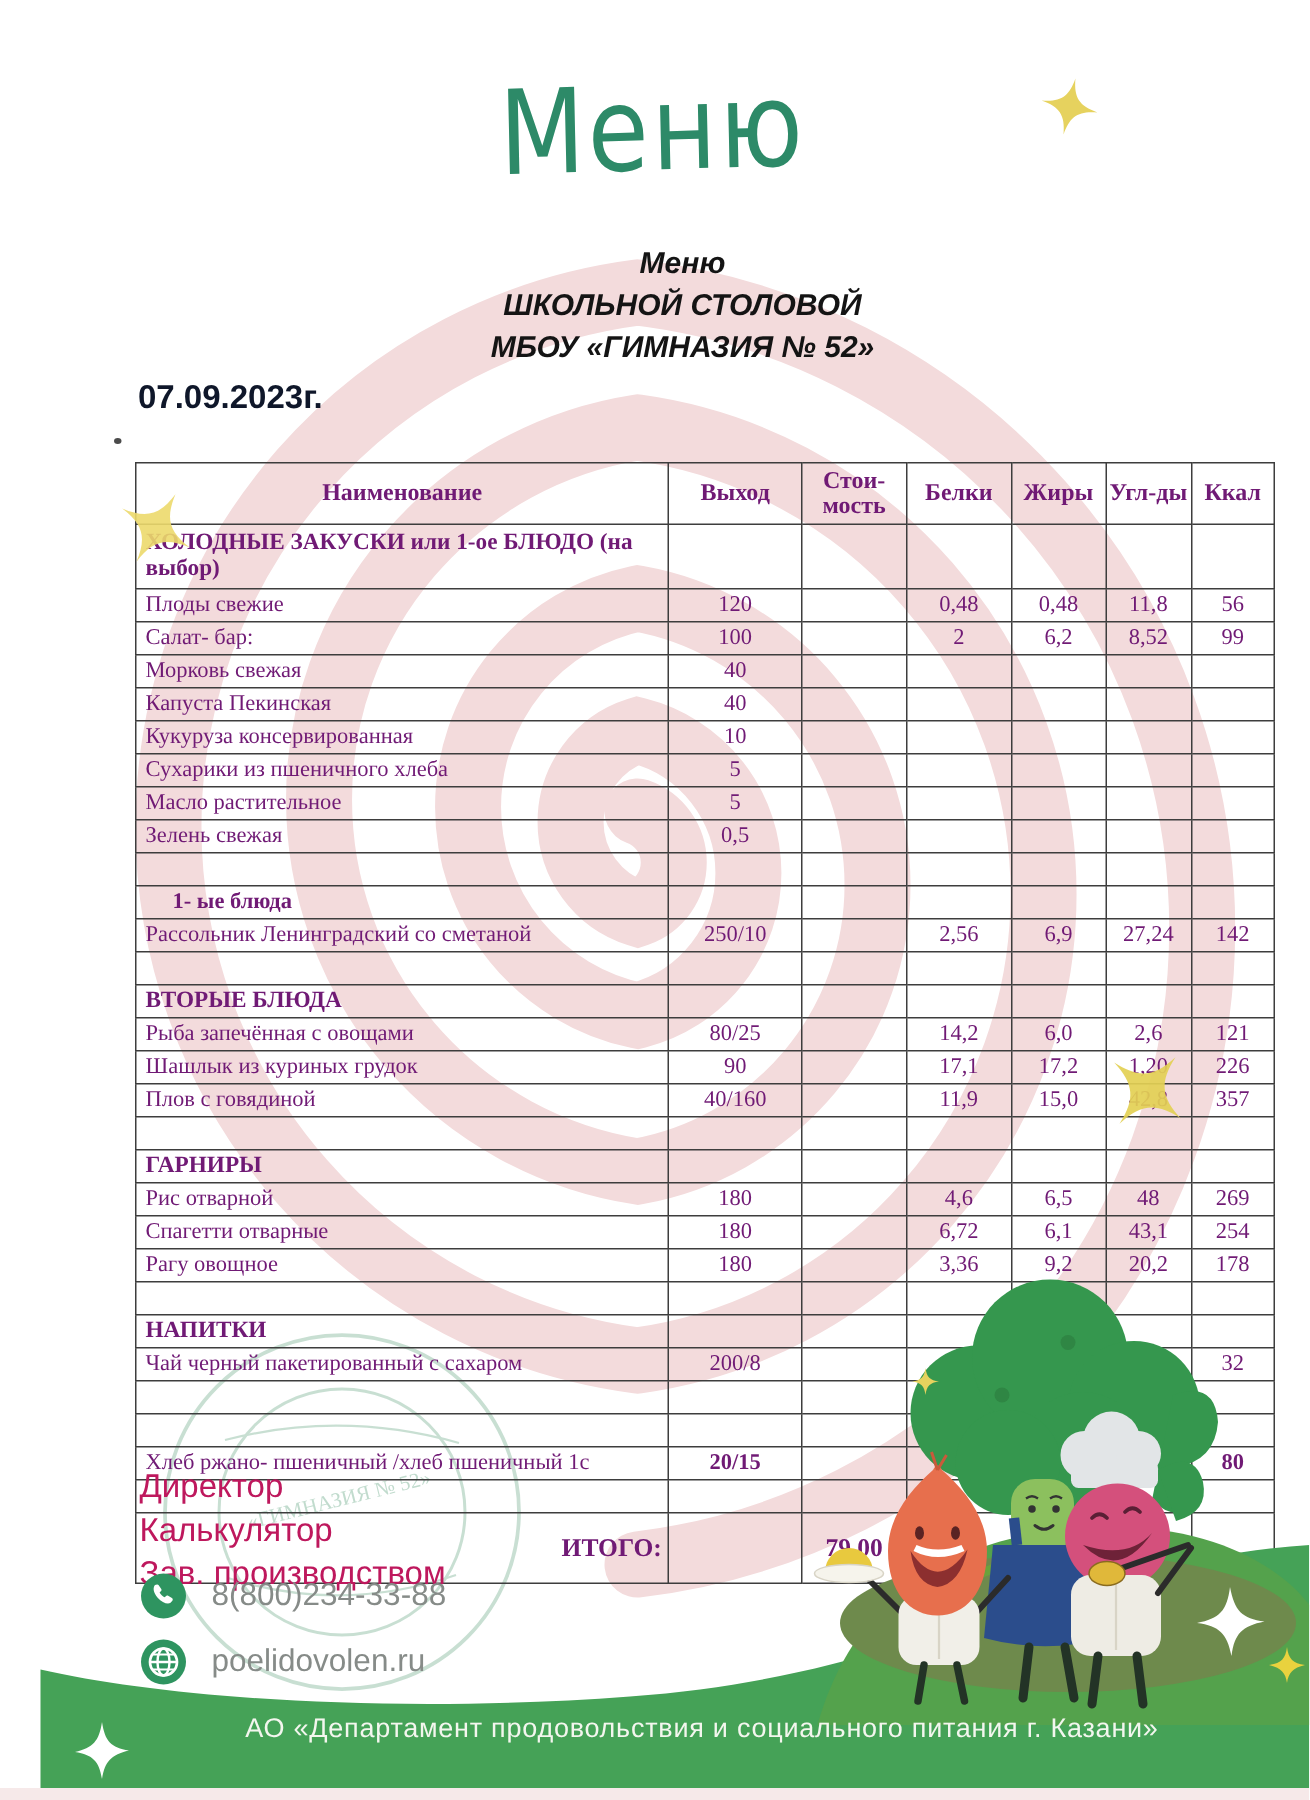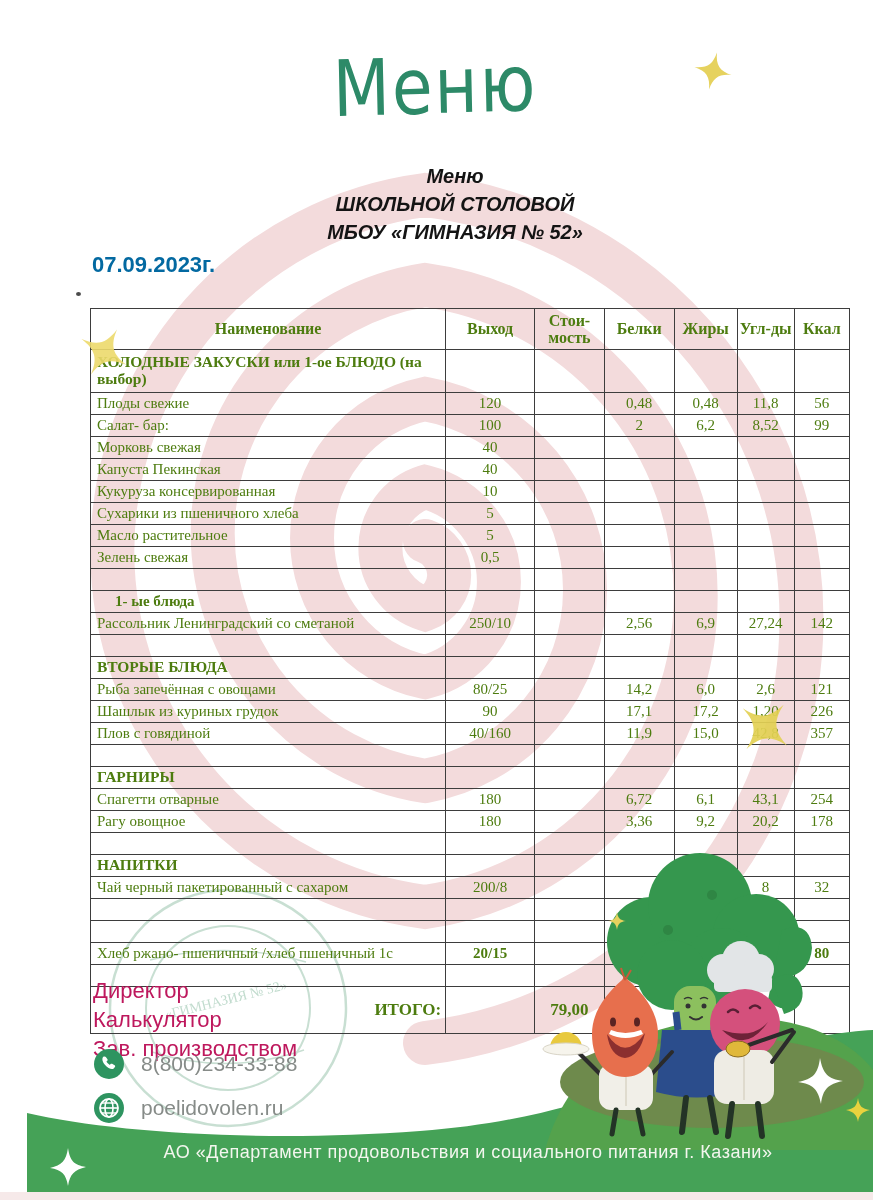--- a/index.html
+++ b/index.html
@@ -11,26 +11,26 @@
   .stamp-svg{position:absolute;left:0;top:0;z-index:1;}
   
   .script-title{position:absolute;left:305px;top:48px;width:260px;text-align:center;z-index:2;
     font-family:"DejaVu Sans",sans-serif;font-size:66px;font-weight:400;color:#2d8a68;
     transform:scaleY(1.18) rotate(-1.5deg);letter-spacing:2px;}
   .subtitle{position:absolute;left:150px;top:162px;width:610px;text-align:center;z-index:2;
     font-family:"Liberation Sans",sans-serif;font-style:italic;font-weight:bold;
     font-size:20px;color:#141414;line-height:28px;}
   .subtitle .u{}
   .date-line{position:absolute;left:92px;top:252px;z-index:2;
-    font-family:"Liberation Sans",sans-serif;font-weight:bold;font-size:22px;color:#0369a1;}
+    font-family:"Liberation Sans",sans-serif;font-weight:bold;font-size:22px;color:#0f172a;}
   .date-dot{position:absolute;left:76px;top:292px;width:5px;height:4px;border-radius:50%;
     background:#4b4b4b;z-index:2;}
   
   .menu-table{position:absolute;left:90px;top:308px;width:760px;z-index:2;
-    border-collapse:collapse;table-layout:fixed;color:#4d7c0f;}
+    border-collapse:collapse;table-layout:fixed;color:#701a75;}
   .menu-table td,.menu-table th{border:1px solid #3d3d3d;padding:0 4px;height:21px;
     font-size:15px;line-height:1.08;vertical-align:middle;}
   .menu-table th{font-weight:bold;font-size:16px;text-align:center;height:36px;padding:2px;}
   .menu-table td{text-align:center;}
   .menu-table td.c-name{text-align:left;padding-left:6px;}
   tr.r-section-tall td{height:42px;}
   tr.r-section-tall td.c-name,tr.r-section td.c-name{font-weight:bold;font-size:15.5px;}
   tr.r-section-indent td.c-name{font-weight:bold;padding-left:24px;}
   tr.r-bread td{font-weight:bold;}
   tr.r-bread td.c-name{font-weight:normal;}
@@ -274,20 +274,29 @@
         <tr class="r-section">
           <td class="c-name">ГАРНИРЫ</td>
           <td></td>
           <td></td>
           <td></td>
           <td></td>
           <td></td>
           <td></td>
         </tr>
         <tr class="r-item">
+          <td class="c-name">Рис отварной</td>
+          <td>180</td>
+          <td></td>
+          <td>4,6</td>
+          <td>6,5</td>
+          <td>48</td>
+          <td>269</td>
+        </tr>
+        <tr class="r-item">
           <td class="c-name">Спагетти отварные</td>
           <td>180</td>
           <td></td>
           <td>6,72</td>
           <td>6,1</td>
           <td>43,1</td>
           <td>254</td>
         </tr>
         <tr class="r-item">
           <td class="c-name">Рагу овощное</td>

